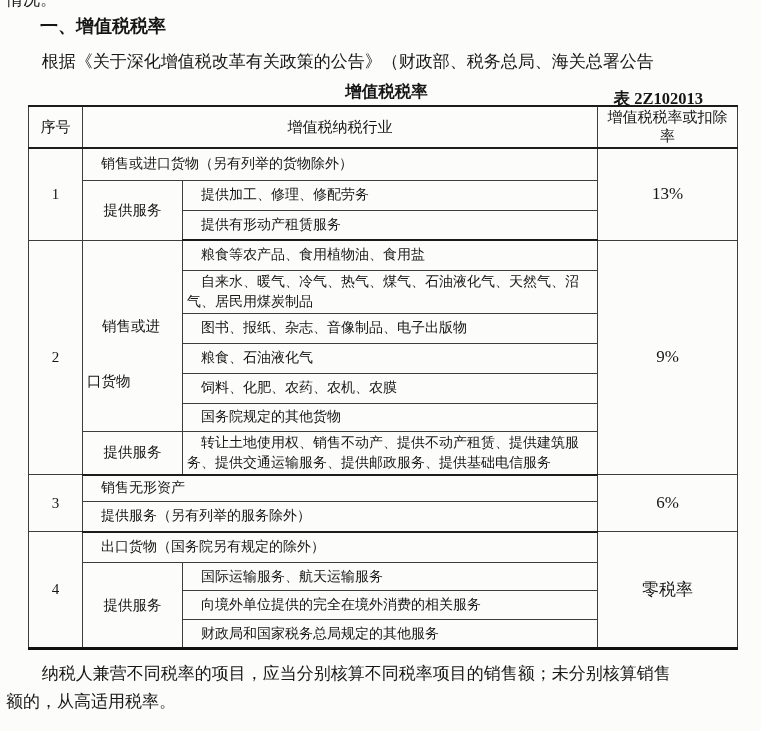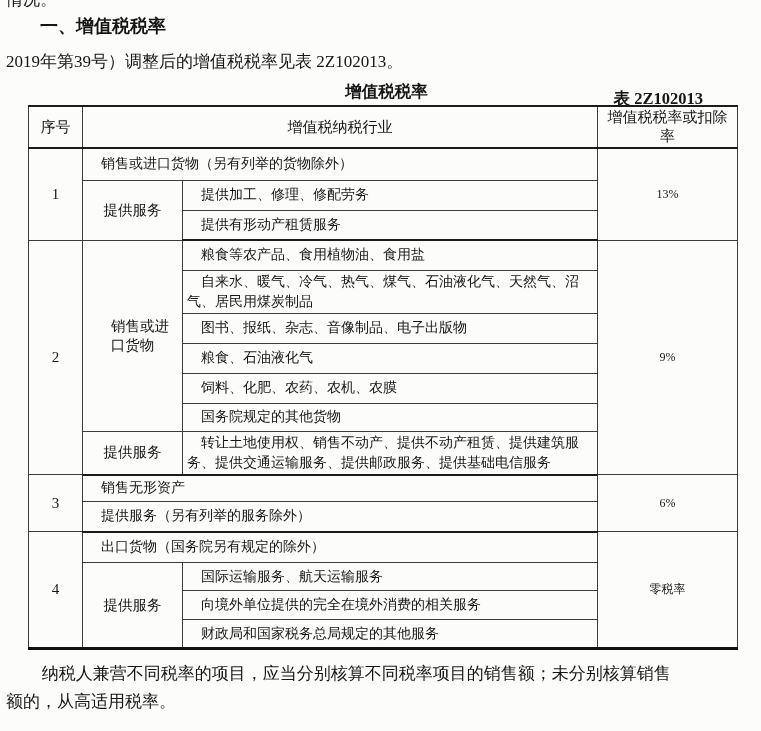--- a/index.html
+++ b/index.html
@@ -51,38 +51,38 @@
     border:1px solid #3d3d3d;
     padding:1px 4px;
     vertical-align:middle;
     font-weight:normal;
   }
   .vat thead th { border-bottom:2px solid #1c1c1c; font-size:15px; }
   tr.sec-end td { border-bottom:2px solid #1c1c1c; }
   .c   { text-align:center; }
   .det { text-align:left; text-indent:1em; line-height:20px; padding:2px 6px; font-size:14px; }
   .idx  { font-size:15px; }
-  .rate { font-size:12px; }
+  .rate { font-size:17px; }
   .cat  { font-size:14.5px; }
-  .cat-lines span { display:block; line-height:19px; text-align:center; }
+  .cat-lines span { display:block; line-height:19px; text-align:left;margin-top:36px; }
   .cat-lines .l1 { padding-left:15px; }
 </style>
 </head>
 <body>
 
 <div class="page">
 
   <div class="cut-line">
     <span>情况。</span>
   </div>
 
   <h2 class="heading">一、增值税税率</h2>
 
   <p class="para">
-    <span class="ln">2019年第39号）调整后的增值税税率见表 2Z102013。</span>
+    <span class="ln ind">根据《关于深化增值税改革有关政策的公告》（财政部、税务总局、海关总署公告</span>
   </p>
 
   <div class="table-cap">
     <span class="cap-title">增值税税率</span>
     <span class="cap-no">表 2Z102013</span>
   </div>
 
   <table class="vat">
     <colgroup>
       <col style="width:54px">

